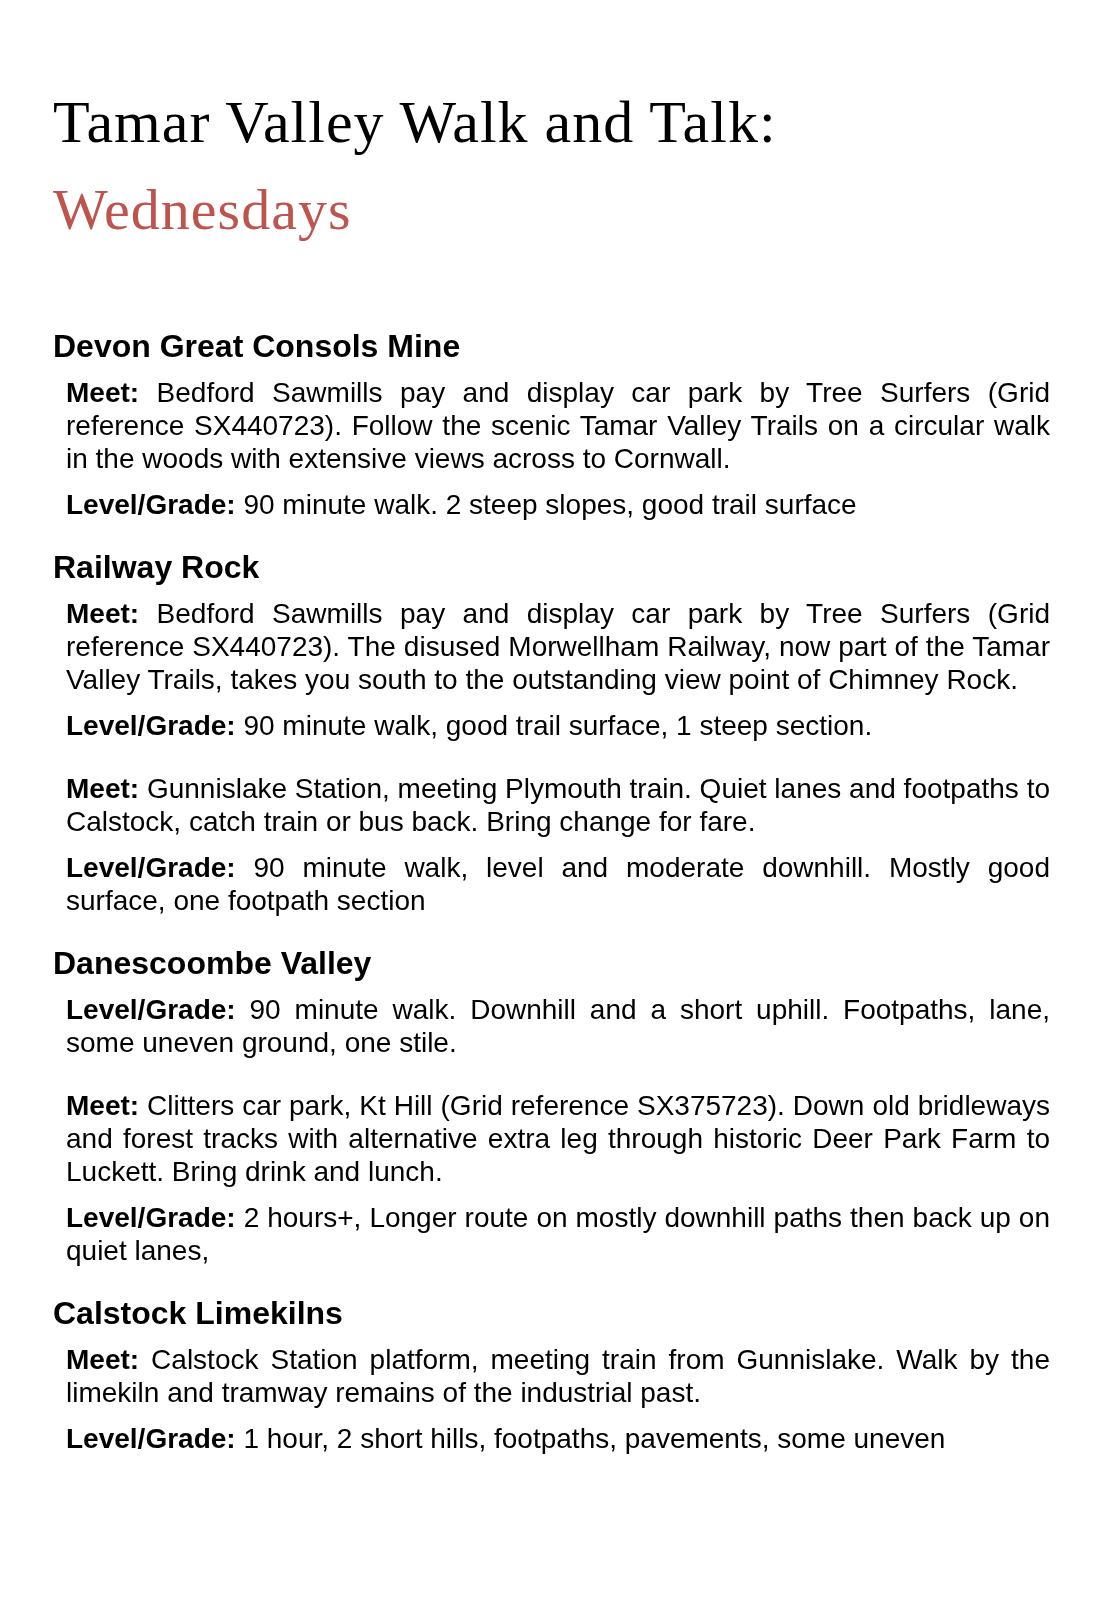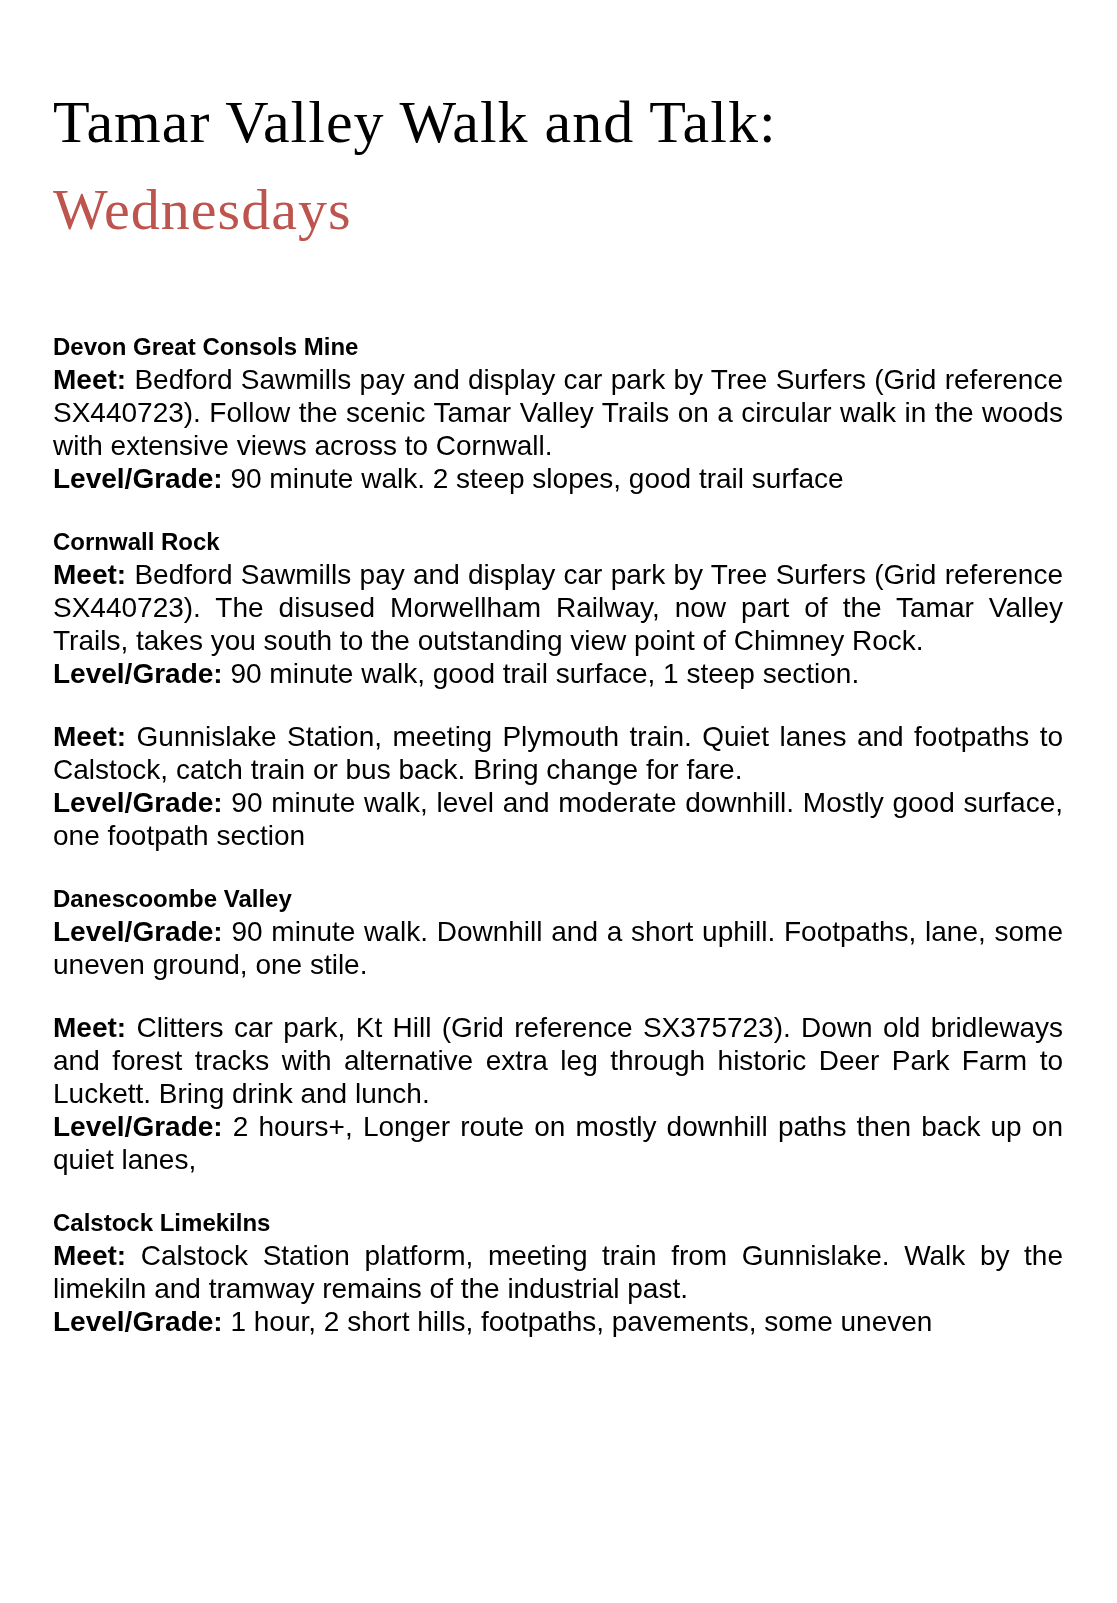--- a/index.html
+++ b/index.html
@@ -39,29 +39,29 @@
     color: #bd544d;
     margin: 14px 0 84px 0;
   }
   .walk-section {
     margin-top: 30px;
   }
   .walk-section:first-of-type {
     margin-top: 0;
   }
   .walk-title {
-    font-size: 24px;
+    font-size: 32px;
     line-height: 33px;
     font-weight: bold;
     margin: 0;
   }
   .walk-section p {
     font-size: 28px;
     line-height: 33px;
-    margin: 0;
+    margin: 13px;
     text-align: justify;
   }
   .walk-section p b {
     font-weight: bold;
   }
 </style>
 </head>
 <body>
 
 <div class="page">
@@ -69,21 +69,21 @@
   <h1 class="title">Tamar Valley Walk and Talk:</h1>
   <h2 class="subtitle">Wednesdays</h2>
 
   <section class="walk-section">
     <h3 class="walk-title">Devon Great Consols Mine</h3>
     <p><b>Meet:</b> <span>Bedford Sawmills pay and display car park by Tree Surfers (Grid reference SX440723).  Follow the scenic Tamar Valley Trails on a circular walk in the woods with extensive views across to Cornwall.</span></p>
     <p><b>Level/Grade:</b> <span>90 minute walk. 2 steep slopes, good trail surface</span></p>
   </section>
 
   <section class="walk-section">
-    <h3 class="walk-title">Cornwall Rock</h3>
+    <h3 class="walk-title">Railway Rock</h3>
     <p><b>Meet:</b> <span>Bedford Sawmills pay and display car park by Tree Surfers (Grid reference SX440723).  The disused Morwellham Railway, now part of the Tamar Valley Trails, takes you south to the outstanding view point of Chimney Rock.</span></p>
     <p><b>Level/Grade:</b> <span>90 minute walk, good trail surface, 1 steep section.</span></p>
   </section>
 
   <section class="walk-section">
     <p><b>Meet:</b> <span>Gunnislake Station, meeting Plymouth train. Quiet lanes and footpaths to Calstock, catch train or bus back.  Bring change for fare.</span></p>
     <p><b>Level/Grade:</b> <span>90 minute walk, level and moderate downhill.  Mostly good surface, one footpath section</span></p>
   </section>
 
   <section class="walk-section">

